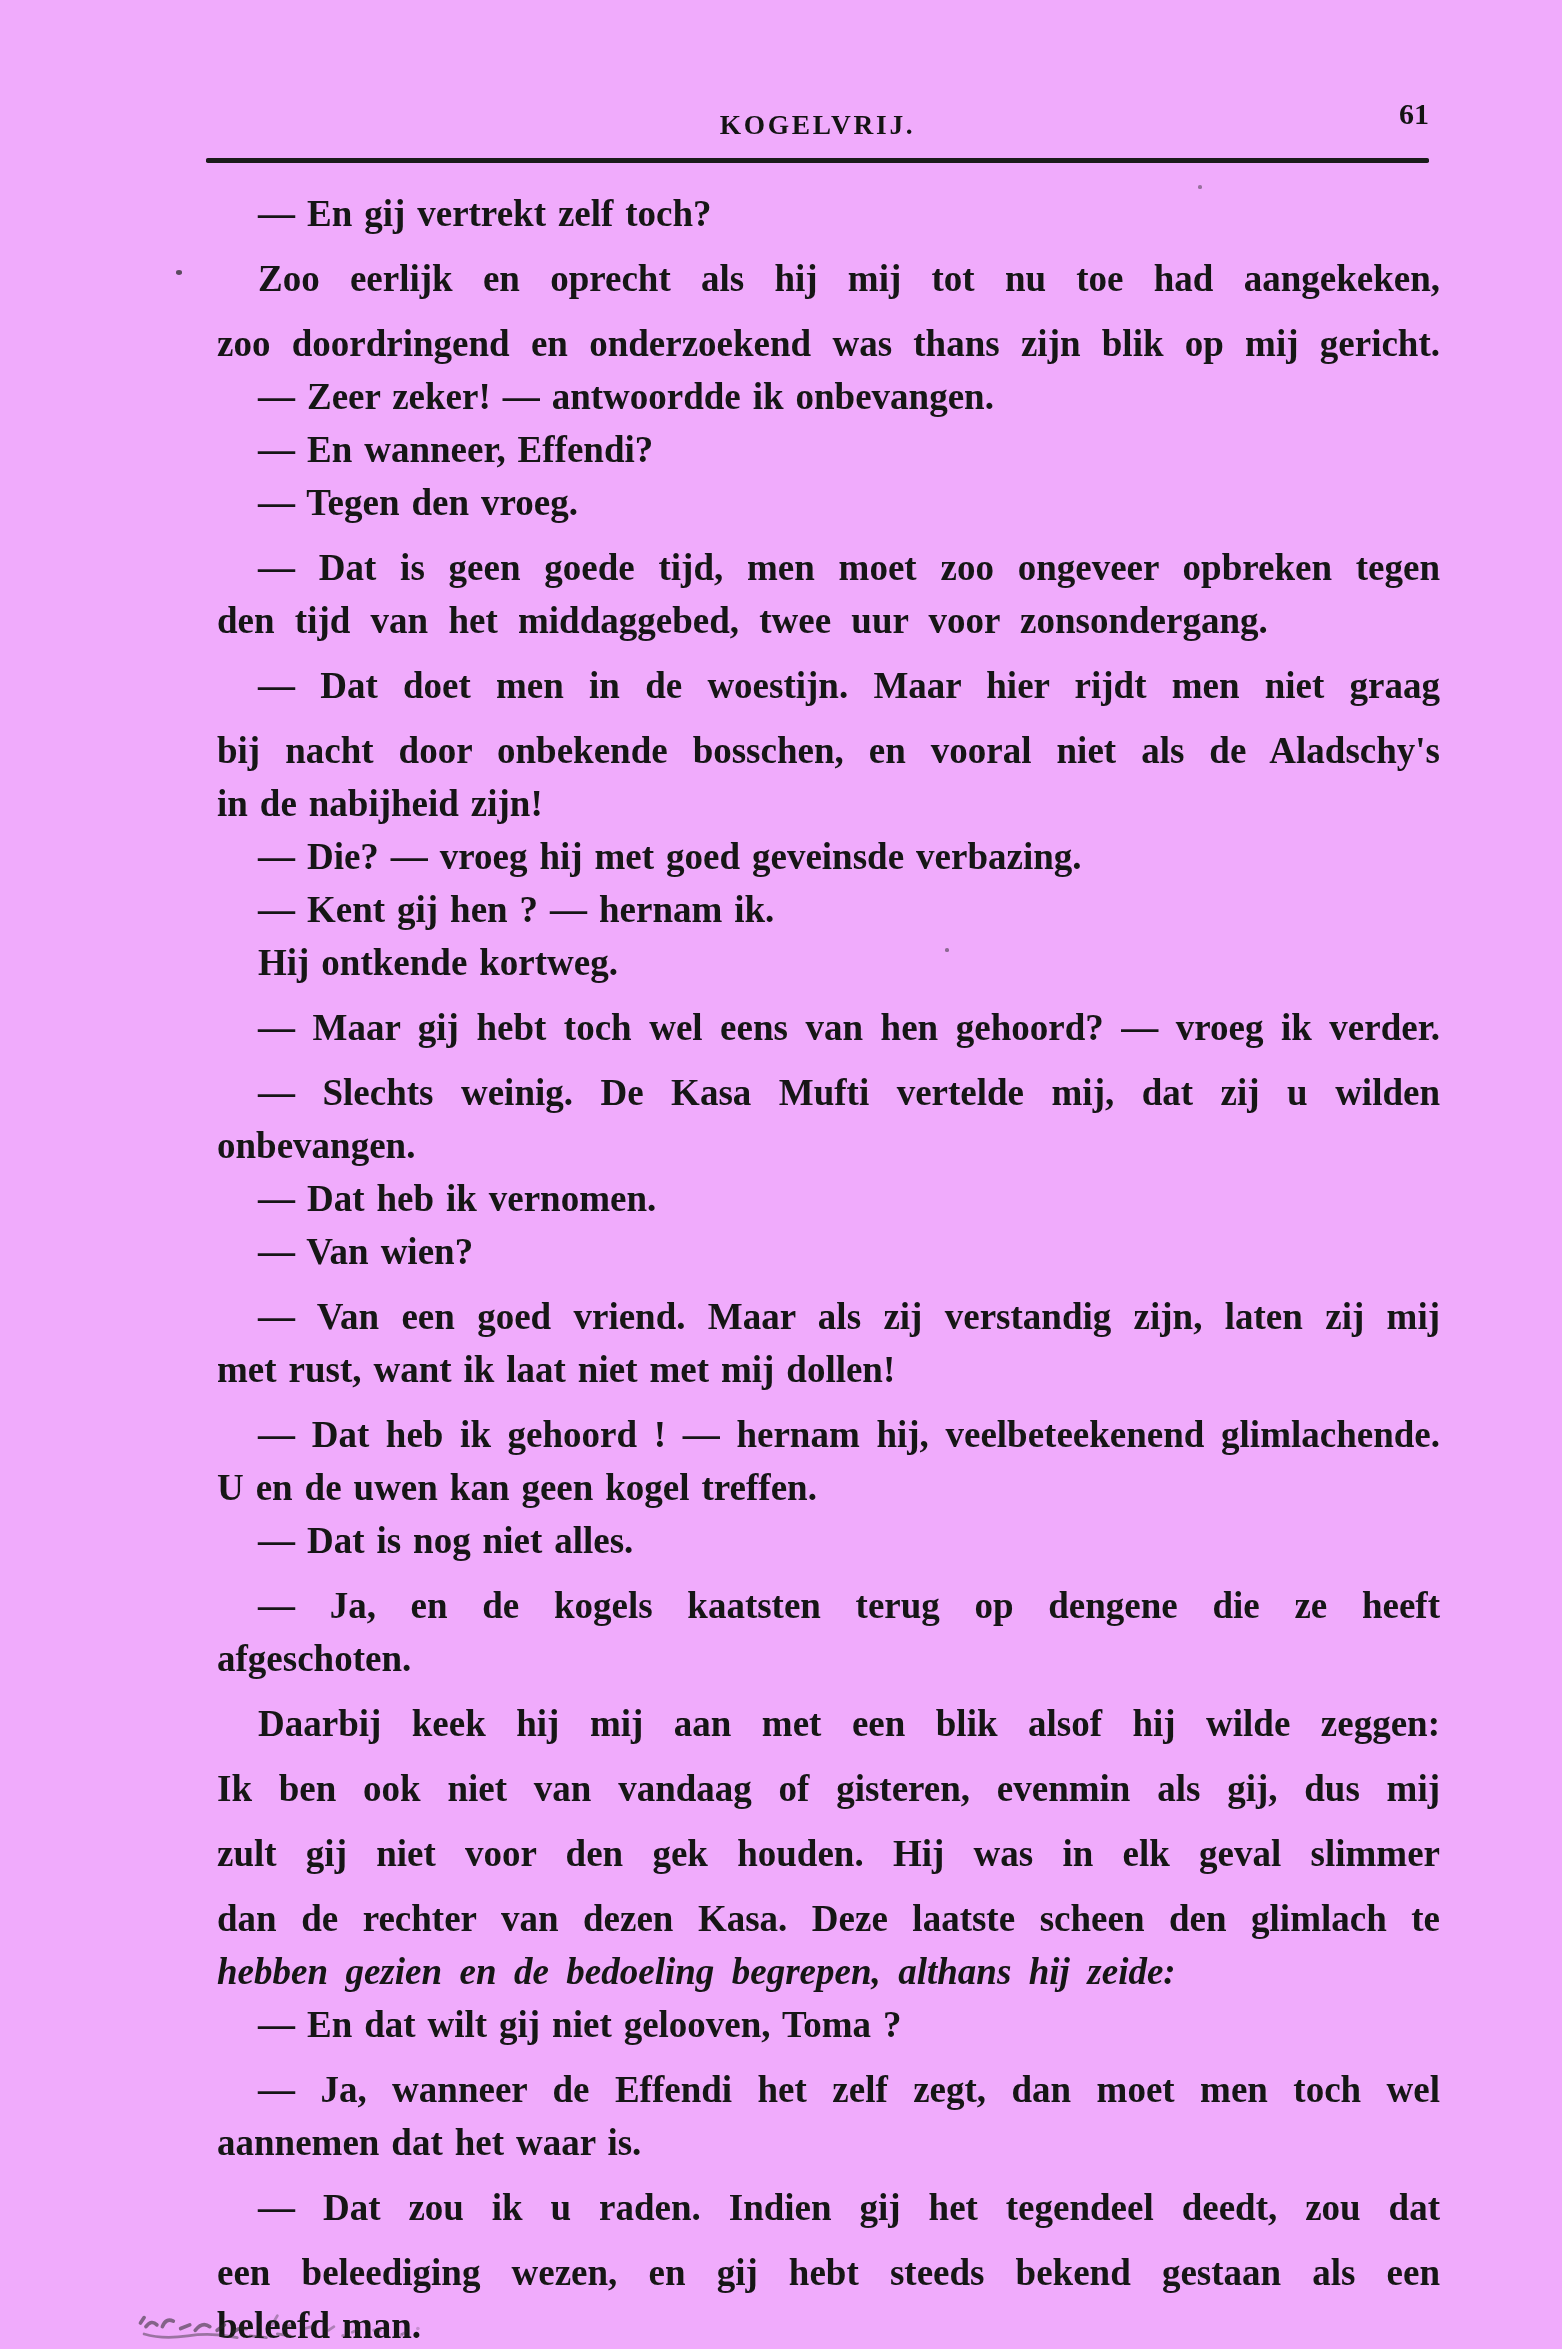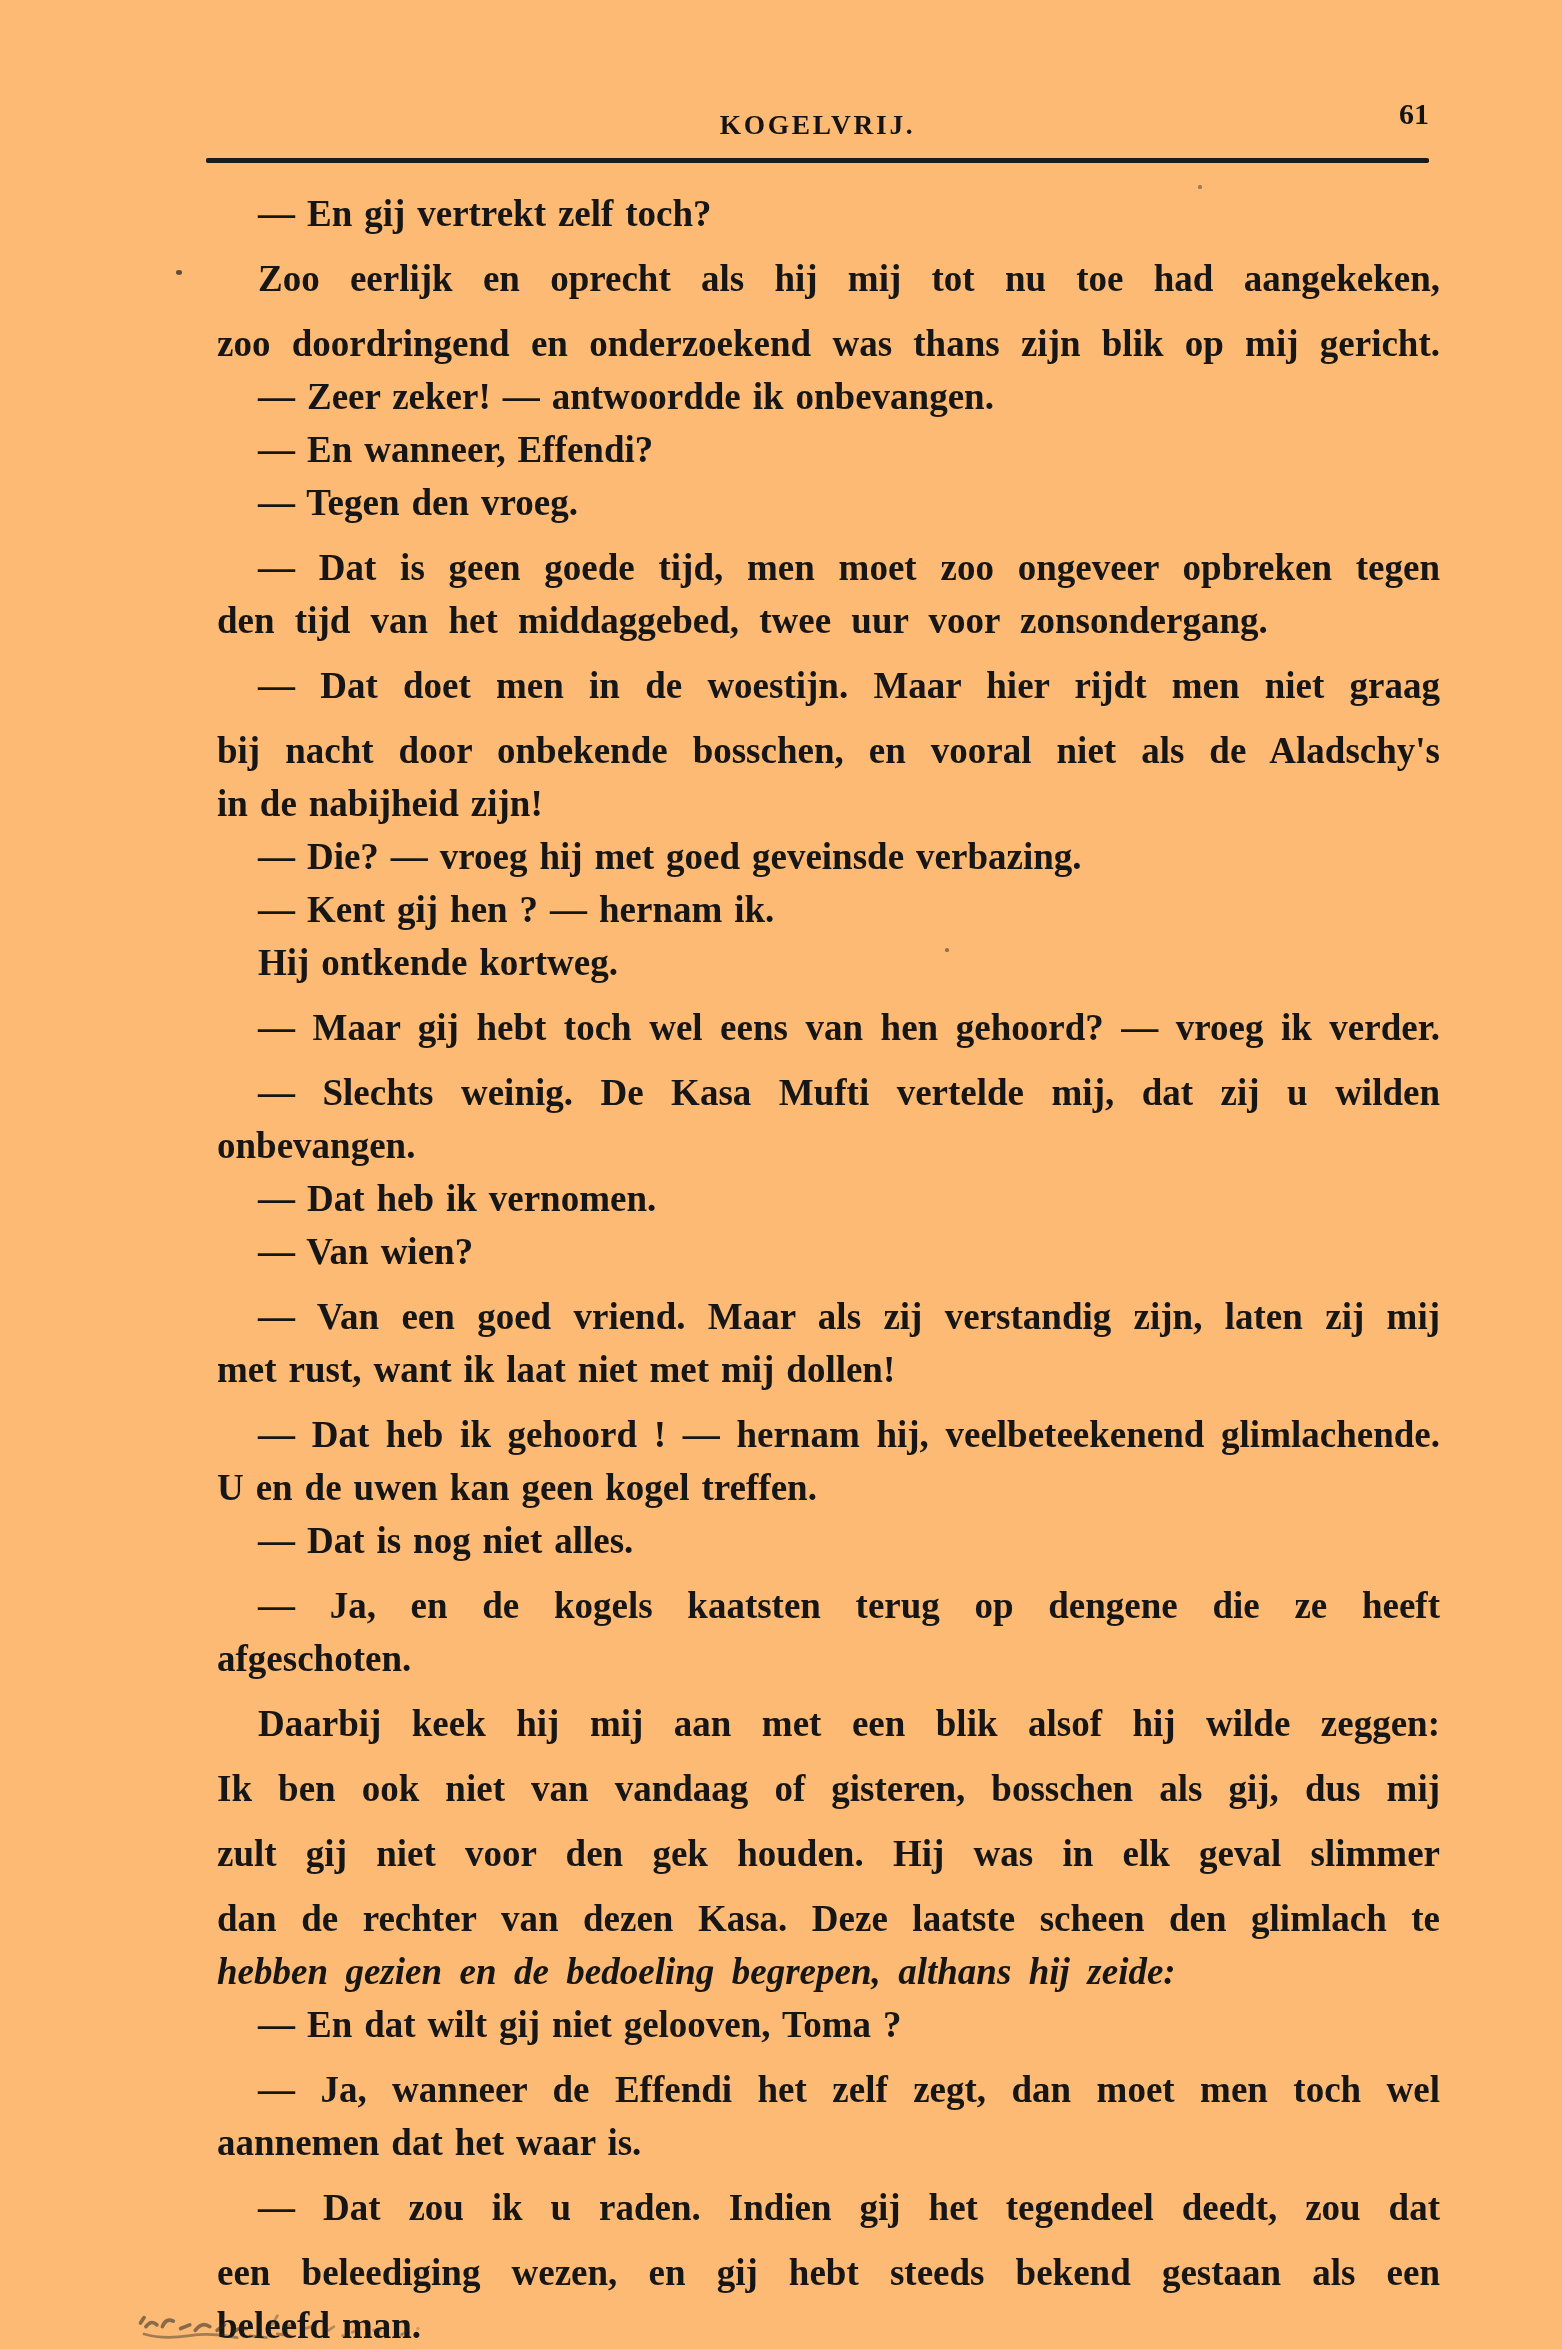--- a/index.html
+++ b/index.html
@@ -4,21 +4,21 @@
 <style>
   html, body { margin: 0; padding: 0; }
   body {
     width: 1562px; height: 2349px;
     background: #ffffff;
     font-family: "Liberation Serif", "DejaVu Serif", serif;
   }
   .page {
     position: relative;
     width: 1562px; height: 2349px;
-    background: #fdba74;
+    background: #f0abfc;
     overflow: hidden;
     color: #141414;
   }
   .header-row {
     position: absolute;
     left: 206px; top: 0; width: 1223px; height: 160px;
   }
   .running-title {
     position: absolute;
     left: 0; right: 0; top: 110px;
@@ -110,21 +110,21 @@
       <div class="line indent">— Dat heb ik vernomen.</div>
       <div class="line indent">— Van wien?</div>
       <div class="line indent full">— Van een goed vriend. Maar als zij verstandig zijn, laten zij mij</div>
       <div class="line">met rust, want ik laat niet met mij dollen!</div>
       <div class="line indent full">— Dat heb ik gehoord ! — hernam hij, veelbeteekenend glimlachende.</div>
       <div class="line">U en de uwen kan geen kogel treffen.</div>
       <div class="line indent">— Dat is nog niet alles.</div>
       <div class="line indent full">— Ja, en de kogels kaatsten terug op dengene die ze heeft</div>
       <div class="line">afgeschoten.</div>
       <div class="line indent full">Daarbij keek hij mij aan met een blik alsof hij wilde zeggen:</div>
-      <div class="line full">Ik ben ook niet van vandaag of gisteren, bosschen als gij, dus mij</div>
+      <div class="line full">Ik ben ook niet van vandaag of gisteren, evenmin als gij, dus mij</div>
       <div class="line full">zult gij niet voor den gek houden. Hij was in elk geval slimmer</div>
       <div class="line full">dan de rechter van dezen Kasa. Deze laatste scheen den glimlach te</div>
       <div class="line" style="word-spacing: 8.2px; font-style: italic;">hebben gezien en de bedoeling begrepen, althans hij zeide:</div>
       <div class="line indent">— En dat wilt gij niet gelooven, Toma ?</div>
       <div class="line indent full">— Ja, wanneer de Effendi het zelf zegt, dan moet men toch wel</div>
       <div class="line">aannemen dat het waar is.</div>
       <div class="line indent full">— Dat zou ik u raden. Indien gij het tegendeel deedt, zou dat</div>
       <div class="line full">een beleediging wezen, en gij hebt steeds bekend gestaan als een</div>
       <div class="line">beleefd man.</div>
       <div class="line indent full">— Ja, daarvan is Allah getuige. Maar ik denk, dat deze Effendi</div>

